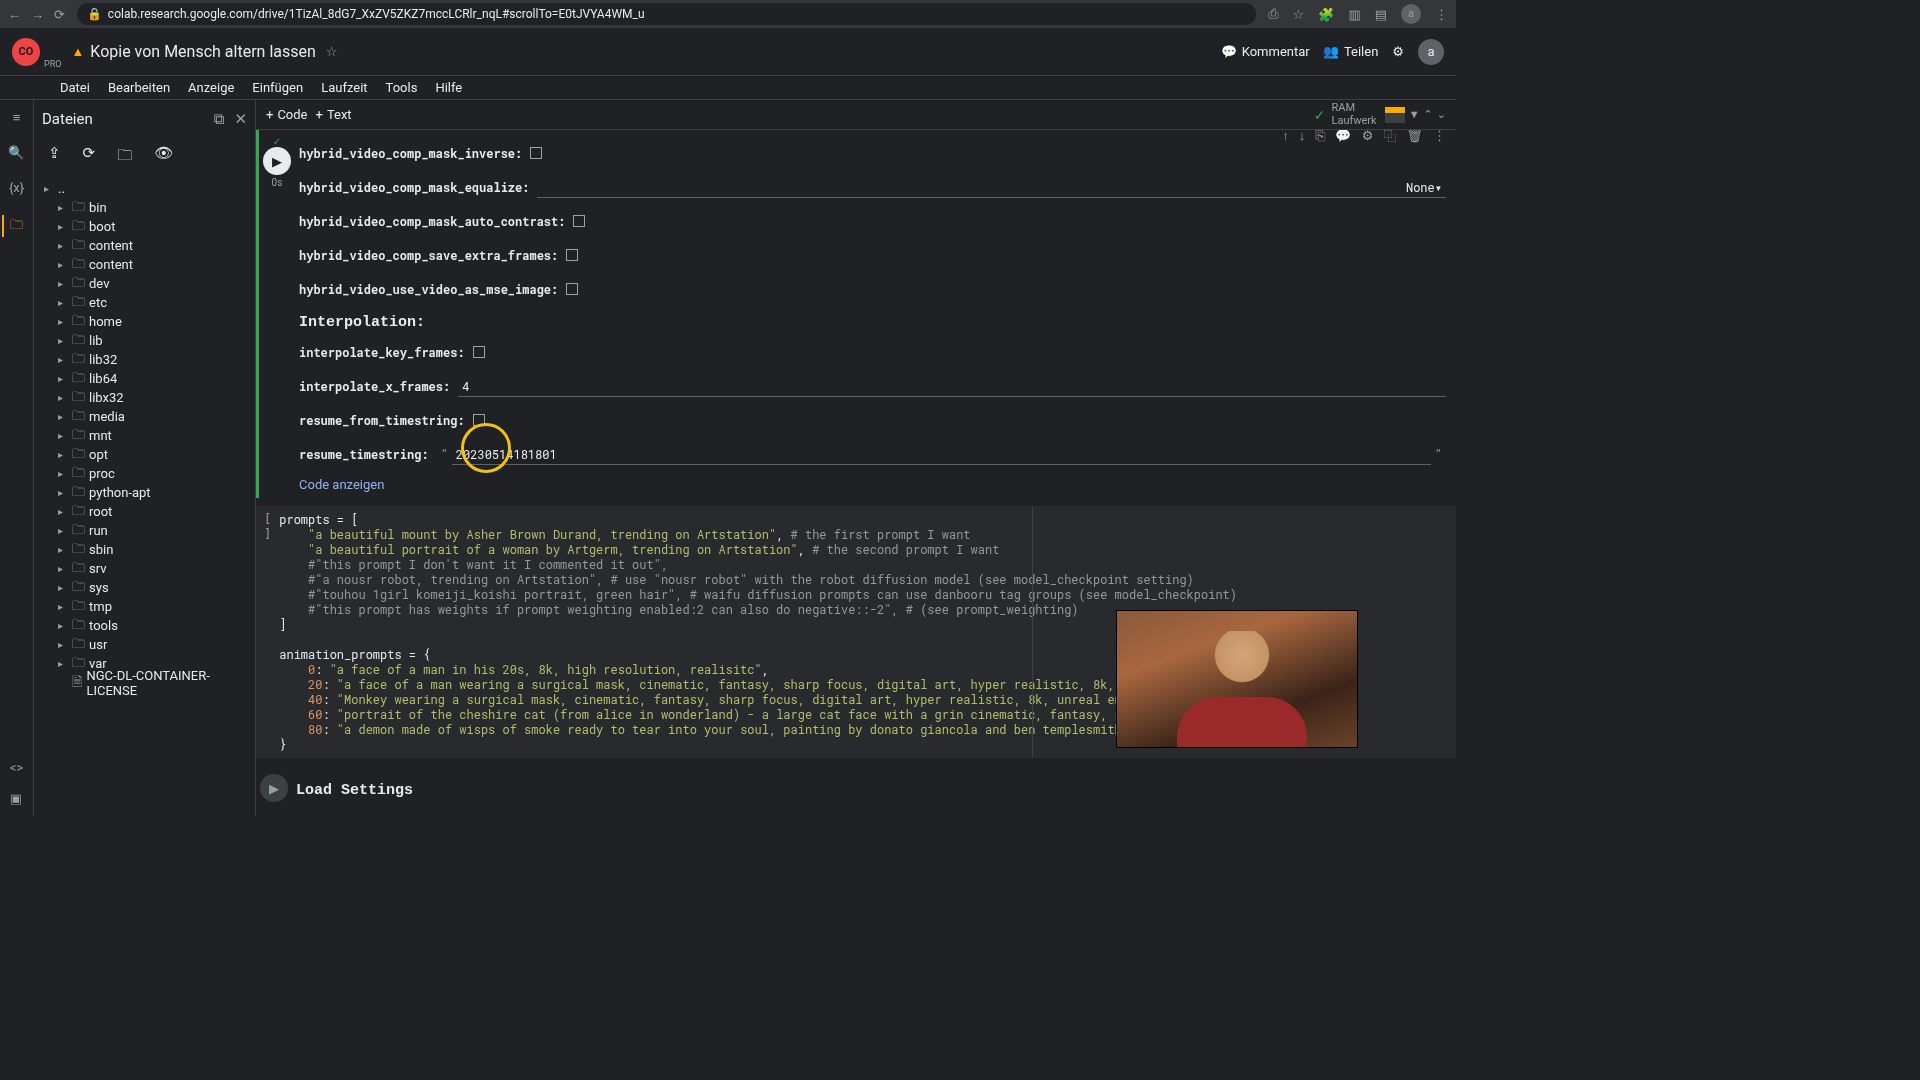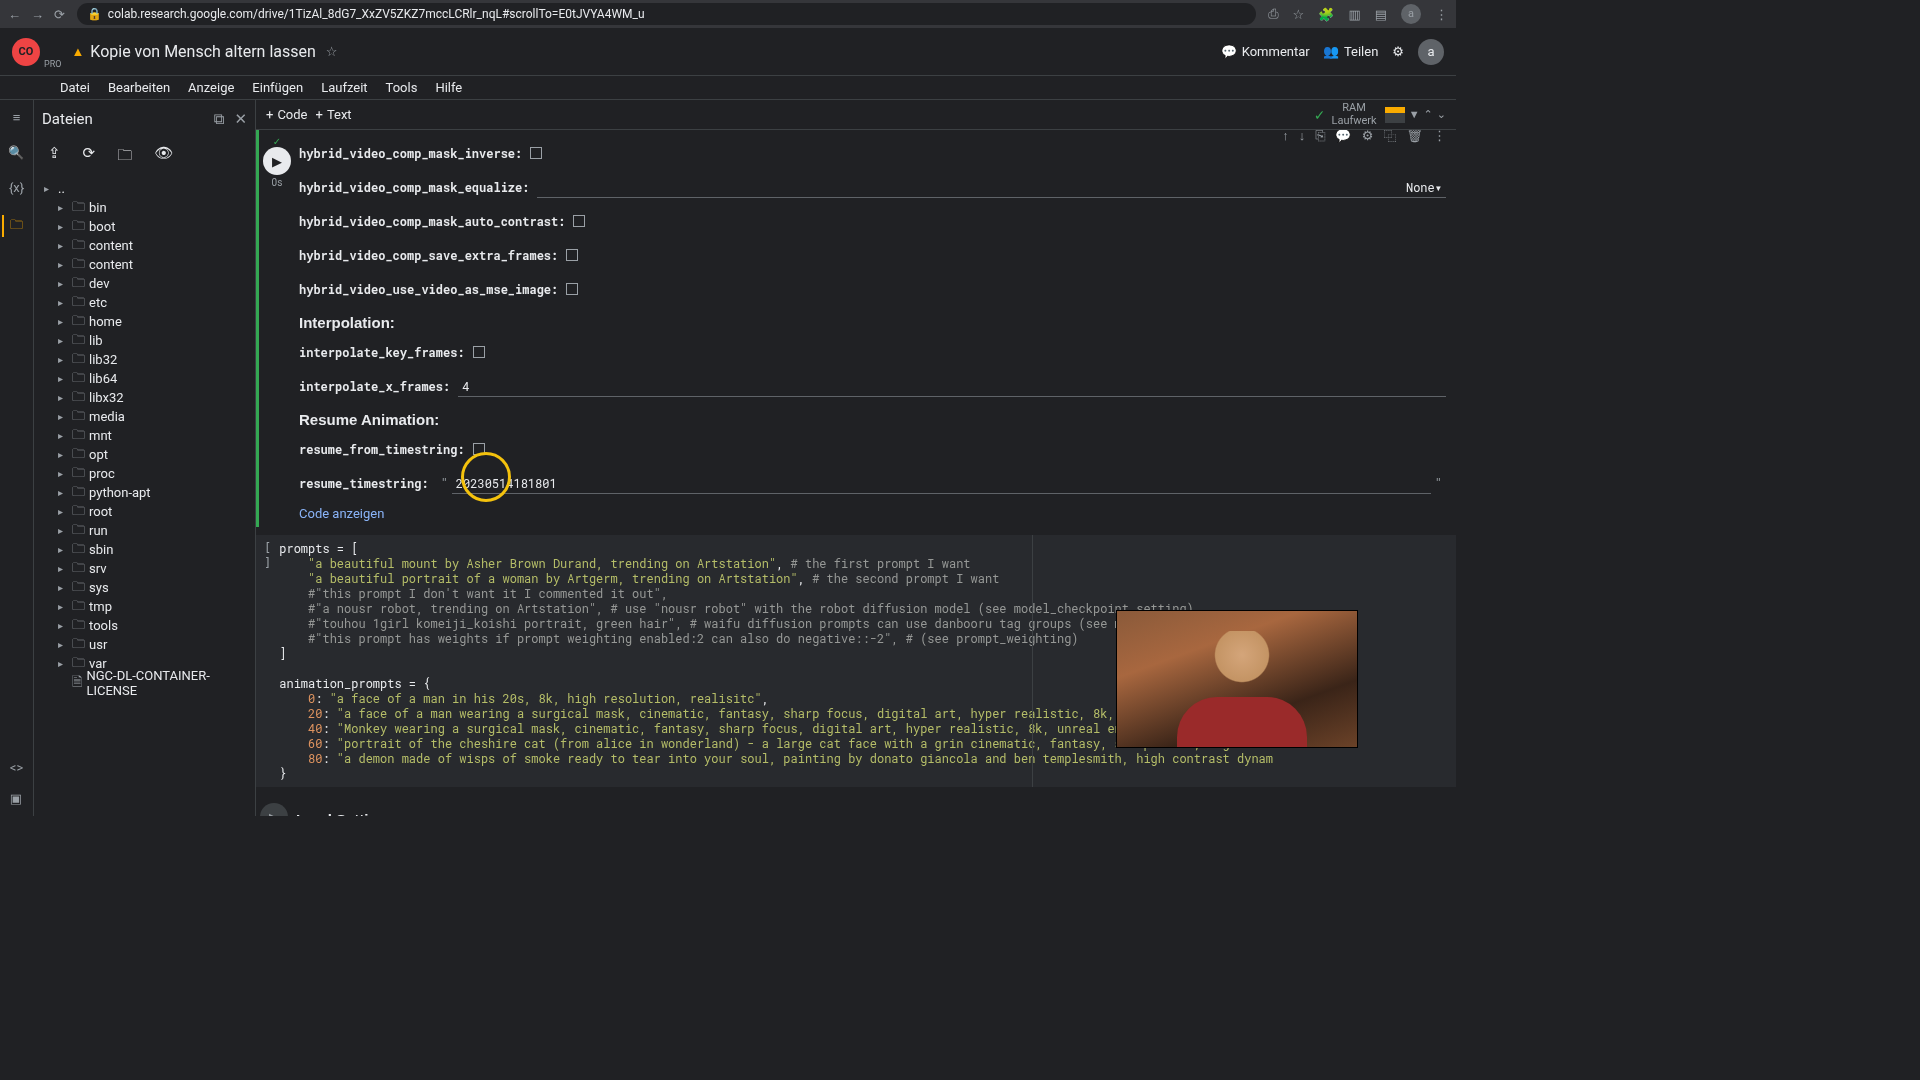--- a/index.html
+++ b/index.html
@@ -43,38 +43,38 @@
 .tree { overflow-y: auto; flex: 1; padding-left: 10px; font-size: 13px; }
 .node { display: flex; align-items: center; height: 19px; gap: 4px; color: #e8eaed; }
 .node .chev { color: #9aa0a6; width: 10px; font-size: 10px; }
 .node .fold { color: #9aa0a6; }
 
 
 .content { flex: 1; display: flex; flex-direction: column; overflow: hidden; }
 .toolbar { height: 30px; display: flex; align-items: center; padding: 0 10px; gap: 8px; border-bottom: 1px solid #3c4043; }
 .addbtn { display: flex; align-items: center; gap: 4px; color: #e8eaed; font-size: 13px; }
 .toolbar-right { margin-left: auto; display: flex; align-items: center; gap: 4px; color: #9aa0a6; font-size: 11px; }
-.ram-box { text-align: center; line-height: 1.1; margin-right: 4px; }
+.ram-box { text-align: left; line-height: 1.1; margin-right: 4px; }
 .check { color: #34a853; font-size: 14px; margin-right: 2px; }
 
 .cells { flex: 1; overflow: hidden; position: relative; }
 .cell { display: flex; }
 .gutter { width: 36px; display: flex; flex-direction: column; align-items: center; padding-top: 6px; }
 .run { width: 28px; height: 28px; border-radius: 50%; background: #e8eaed; color: #202124; display: flex; align-items: center; justify-content: center; }
 .run.dim { background: #3c4043; color: #9aa0a6; }
 .cellnum { font-size: 10px; color: #9aa0a6; margin-top: 2px; }
 .cell-body { flex: 1; padding: 6px 10px 6px 4px; position: relative; }
 .cell-actions { position: absolute; right: 10px; top: -2px; display: flex; gap: 10px; color: #9aa0a6; font-size: 13px; }
 
 .form-row { display: flex; align-items: center; min-height: 34px; font-family: 'Roboto Mono', monospace; font-size: 12px; }
 .form-label { font-weight: bold; margin-right: 8px; }
 .checkbox { width: 12px; height: 12px; border: 1px solid #9aa0a6; display: inline-block; }
 .select { flex: 1; border-bottom: 1px solid #5f6368; padding: 2px 4px; color: #e8eaed; display: flex; justify-content: flex-end; }
 .textin { flex: 1; border-bottom: 1px solid #5f6368; padding: 2px 4px; color: #e8eaed; font-family: inherit; }
-.section-h { font-size: 15px; font-weight: bold; margin: 8px 0 4px 0; font-family: Liberation Sans, sans-serif; }
+.section-h { font-size: 15px; font-weight: bold; margin: 8px 0 4px 0; font-family: Liberation Mono, monospace; }
 .quote { color: #9aa0a6; margin: 0 4px; }
 .link-txt { color: #8ab4f8; font-size: 13px; margin-top: 6px; font-family: Roboto, Arial, sans-serif; }
 
 .code-cell { background: #282a2e; margin: 8px 0 0 0; position: relative; font-family: 'Roboto Mono', monospace; font-size: 12px; line-height: 1.25; }
 .code-cell .gutter2 { color: #5f6368; padding: 6px 8px; font-size: 11px; }
 .code-body { padding: 6px 0 6px 0; white-space: pre; color: #e8eaed; }
 .str { color: #b5bd68; }
 .com { color: #969896; }
 .num { color: #de935f; }
 .ruler { position: absolute; top: 0; bottom: 0; left: 776px; border-left: 1px solid #3c4043; }
@@ -372,21 +372,20 @@
             </div>
           <div class="section-h">Interpolation:</div>
           <div class="form-row">
               <span class="form-label">interpolate_key_frames:</span>
               <span class="checkbox"></span>
             </div>
           <div class="form-row">
               <span class="form-label">interpolate_x_frames:</span>
               <div class="textin">4</div>
             </div>
-          <div class="section-h">Resume Animation:</div>
           <div class="form-row">
               <span class="form-label">resume_from_timestring:</span>
               <span class="checkbox"></span>
             </div>
           <div class="form-row" style="position:relative;">
               <span class="form-label">resume_timestring:</span>
               <span class="quote">"</span>
               <div class="textin">20230514181801</div>
               <span class="quote">"</span>
             <div class="ann" style="left:162px;top:-14px;"></div>

